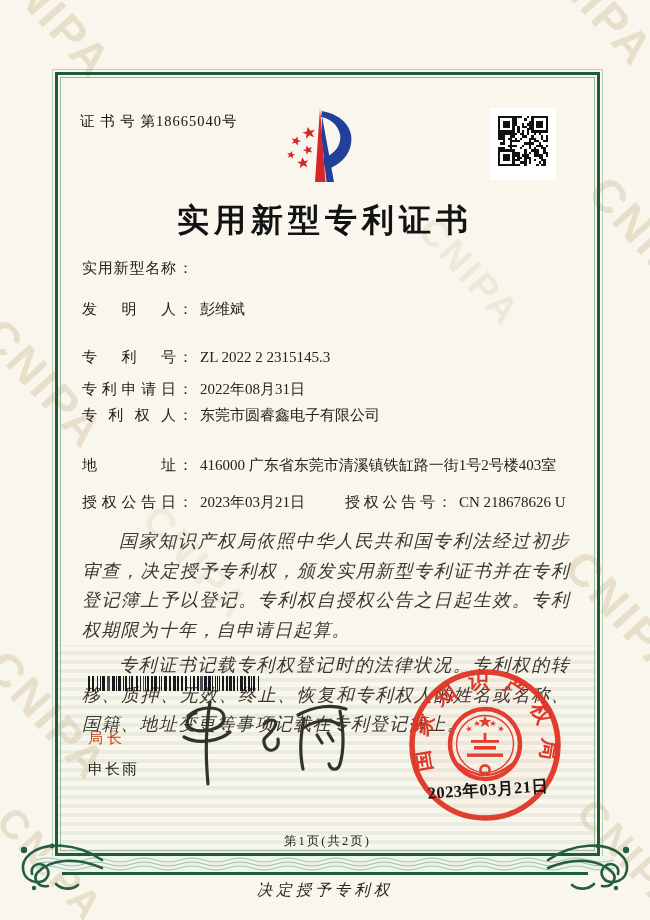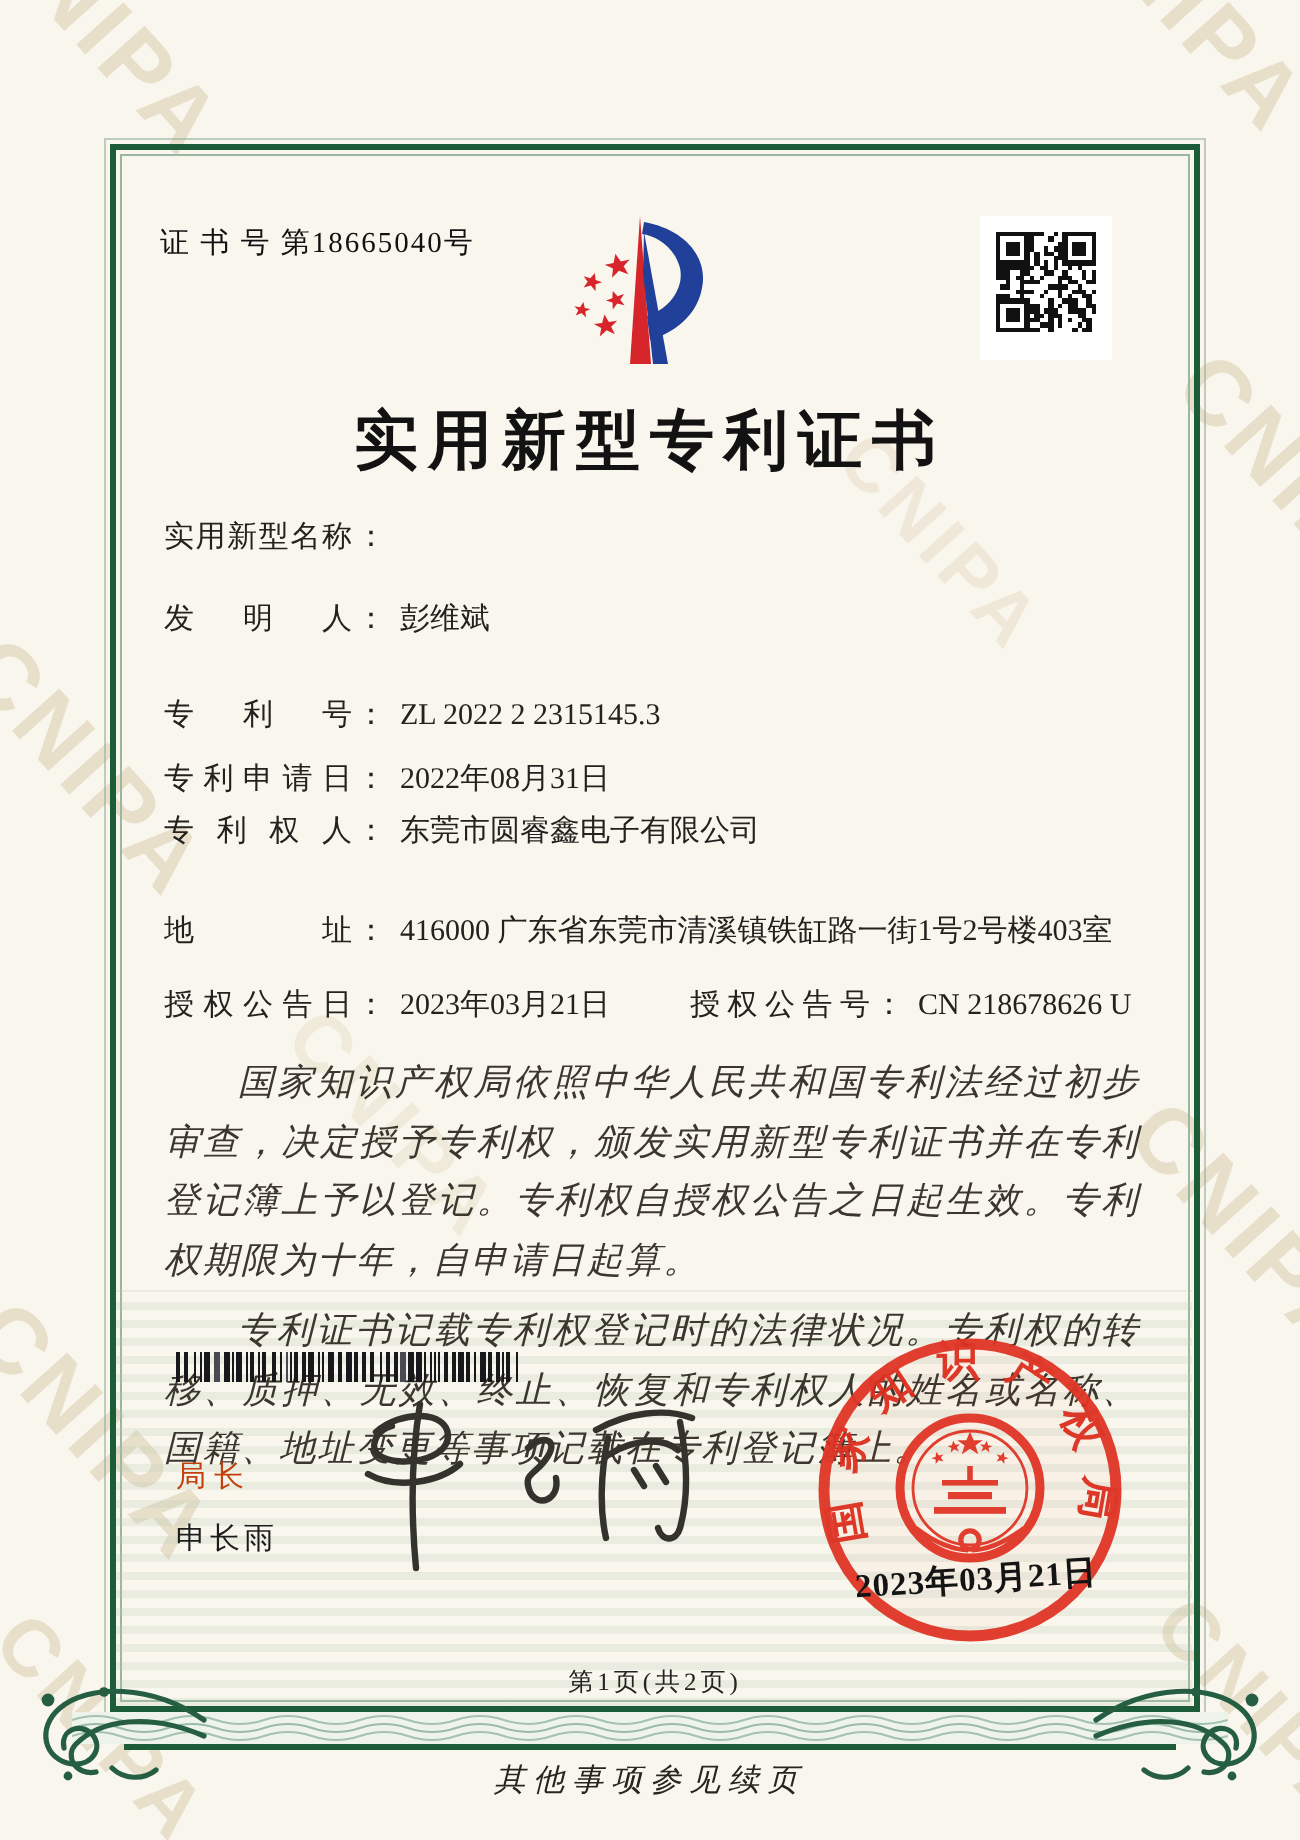--- a/index.html
+++ b/index.html
@@ -741,15 +741,15 @@
         <rect x="83.6" y="73" width="2.8" height="7"></rect>
       </g>
       <circle cx="85" cy="110" r="4.6" stroke-width="2.6"></circle>
       <path d="M58,104 C68,112 78,115 84,115" stroke-width="2.4"></path>
       <path d="M112,104 C102,112 92,115 86,115" stroke-width="2.4"></path>
     </g>
   </svg>
   <div class="seal-date">2023年03月21日</div>
 
   <div class="page-info">第1页(共2页)</div>
-  <div class="continuation">其他事项参见续页</div>
+  <div class="continuation">决定授予专利权</div>
 
 </div>
 
 </body></html>

